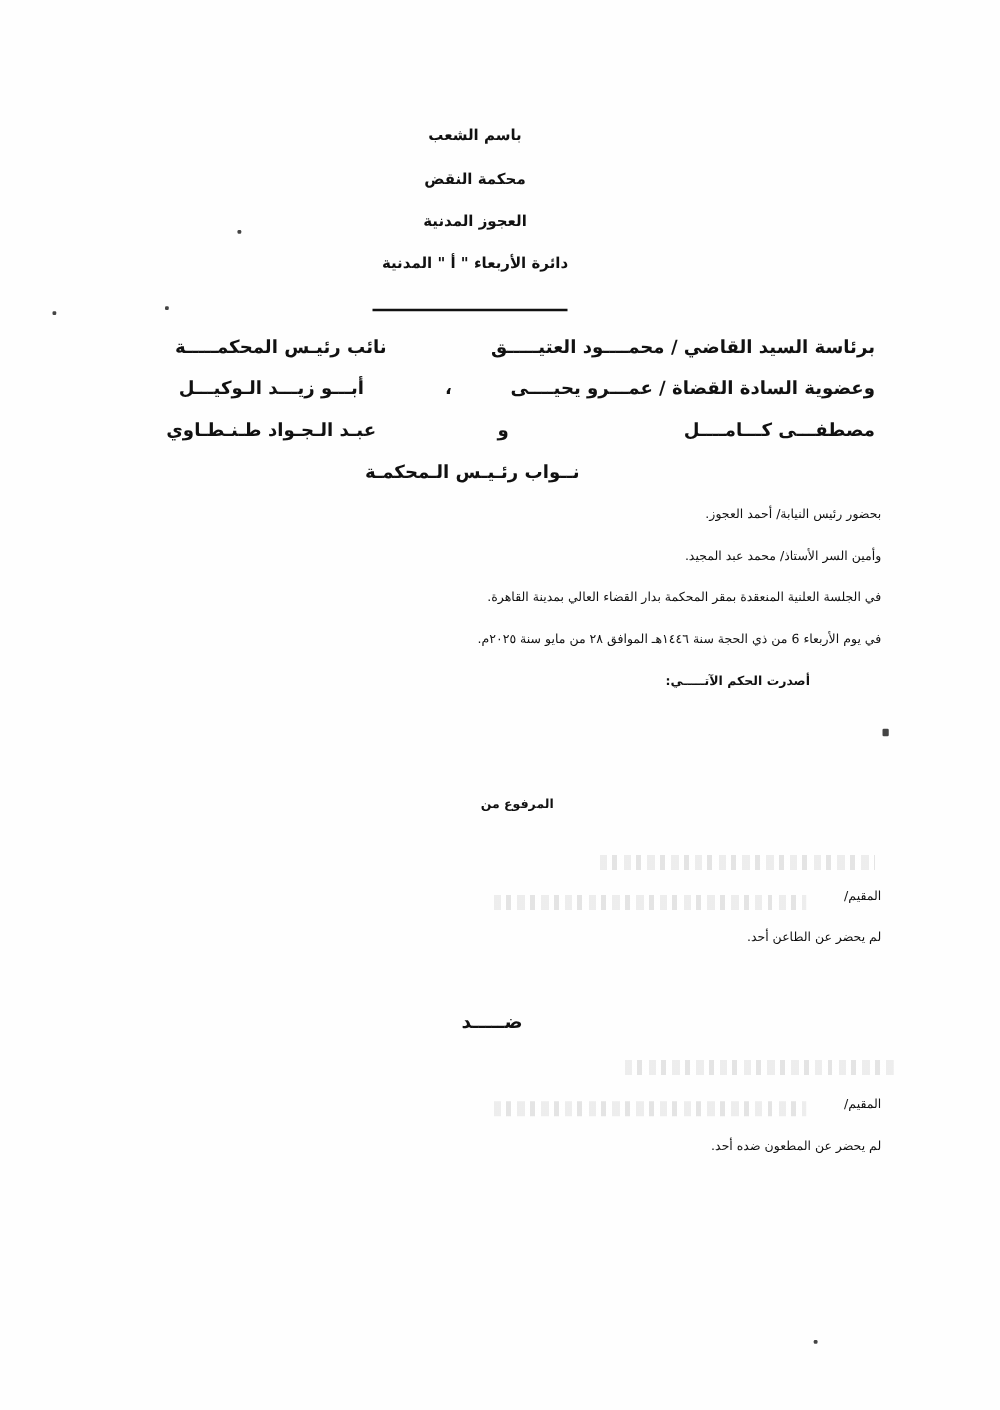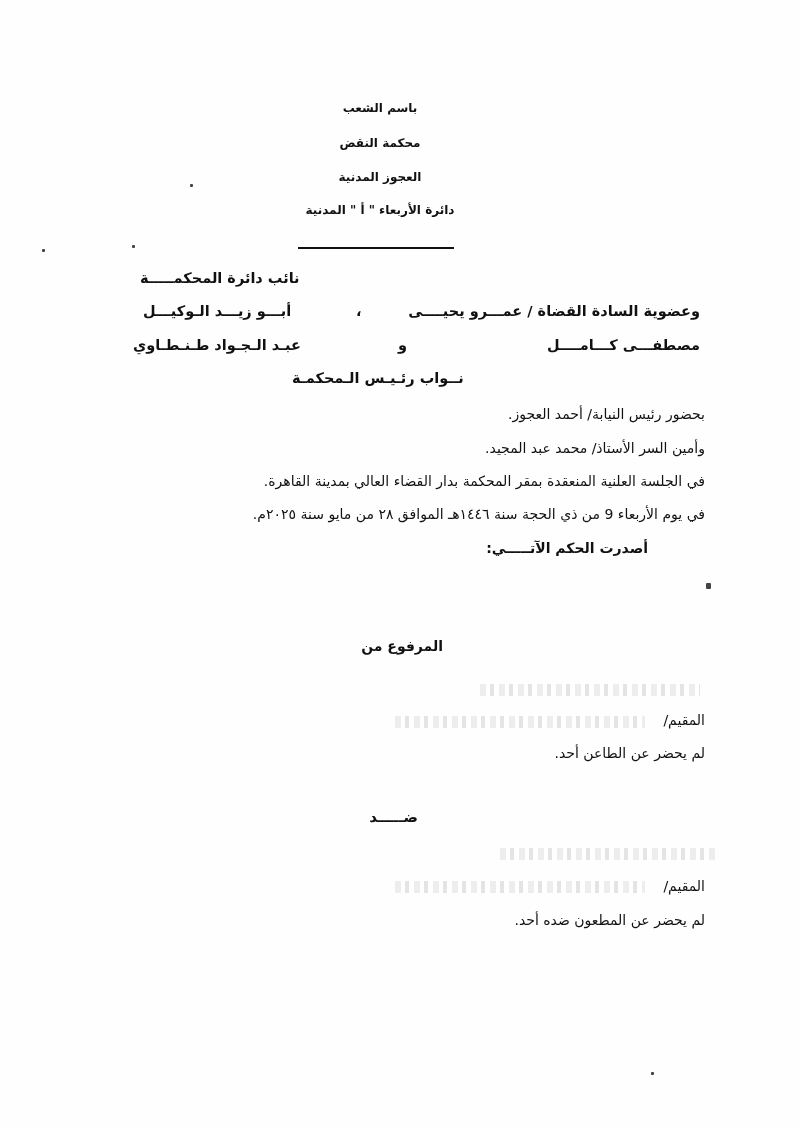--- a/index.html
+++ b/index.html
@@ -40,21 +40,21 @@
     }
     .panel-line {
       position: absolute;
       font-weight: bold;
       font-size: 14.5px;
       direction: rtl;
       white-space: nowrap;
     }
     .body-line {
       position: absolute;
-      font-size: 14px;
+      font-size: 10px;
       direction: rtl;
       white-space: nowrap;
       right: 100px;
     }
     .redacted {
       position: absolute;
       height: 12px;
       background: repeating-linear-gradient(90deg, #e6e6e6 0 6px, #ffffff 6px 10px, #d9d9d9 10px 14px, #ffffff 14px 19px);
       opacity: 0.7;
     }
@@ -70,37 +70,38 @@
 <body>
 
 <div class="page">
 
   <div class="hdr-block" style="top:101px;">باسم الشعب</div>
   <div class="hdr-block" style="top:136px;">محكمة النقض</div>
   <div class="hdr-block" style="top:170px;">العجوز المدنية</div>
   <div class="hdr-block" style="top:203px; left:280px; width:200px;">دائرة الأربعاء " أ " المدنية</div>
   <div class="rule"></div>
 
-  <div class="panel-line" style="top:270px; left:140px;">نائب دائرة المحكمـــــة</div>
+  <div class="panel-line" style="top:270px; right:100px;">برئاسة السيد القاضي / محمــــود العتيـــــق</div>
+  <div class="panel-line" style="top:270px; left:140px;">نائب رئيـس المحكمـــــة</div>
 
   <div class="panel-line" style="top:303px; right:100px;">وعضوية السادة القضاة / عمـــرو يحيــــى</div>
   <div class="panel-line" style="top:303px; left:356px;">،</div>
   <div class="panel-line" style="top:303px; left:143px;">أبـــو زيـــد الـوكيـــل</div>
 
   <div class="panel-line" style="top:337px; right:100px;">مصطفـــى كـــامــــل</div>
   <div class="panel-line" style="top:337px; left:398px;">و</div>
   <div class="panel-line" style="top:337px; left:133px;">عبـد الـجـواد طـنـطـاوي</div>
 
   <div class="panel-line" style="top:370px; left:292px;">نــواب رئـيـس الـمحكمـة</div>
 
   <div class="body-line" style="top:406px; right:95px;">بحضور رئيس النيابة/ أحمد العجوز.</div>
   <div class="body-line" style="top:440px; right:95px;">وأمين السر الأستاذ/ محمد عبد المجيد.</div>
 
   <div class="body-line" style="top:473px; right:95px;">في الجلسة العلنية المنعقدة بمقر المحكمة بدار القضاء العالي بمدينة القاهرة.</div>
-  <div class="body-line" style="top:506px; right:95px;">في يوم الأربعاء 9 من ذي الحجة سنة ١٤٤٦هـ الموافق ٢٨ من مايو سنة ٢٠٢٥م.</div>
+  <div class="body-line" style="top:506px; right:95px;">في يوم الأربعاء 6 من ذي الحجة سنة ١٤٤٦هـ الموافق ٢٨ من مايو سنة ٢٠٢٥م.</div>
 
   <div class="body-line bold" style="top:540px; right:152px;">أصدرت الحكم الآتـــــي:</div>
 
   <div class="body-line bold" style="top:638px; right:357px;">المرفوع من</div>
   <div class="redacted" style="top:684px; left:480px; width:220px;"></div>
   <div class="body-line" style="top:712px; right:95px;">المقيم/</div>
   <div class="redacted" style="top:716px; left:395px; width:250px;"></div>
   <div class="body-line" style="top:745px; right:95px;">لم يحضر عن الطاعن أحد.</div>
 
   <div class="body-line bold" style="top:808px; right:382px; font-size:15px;">ضـــــد</div>

